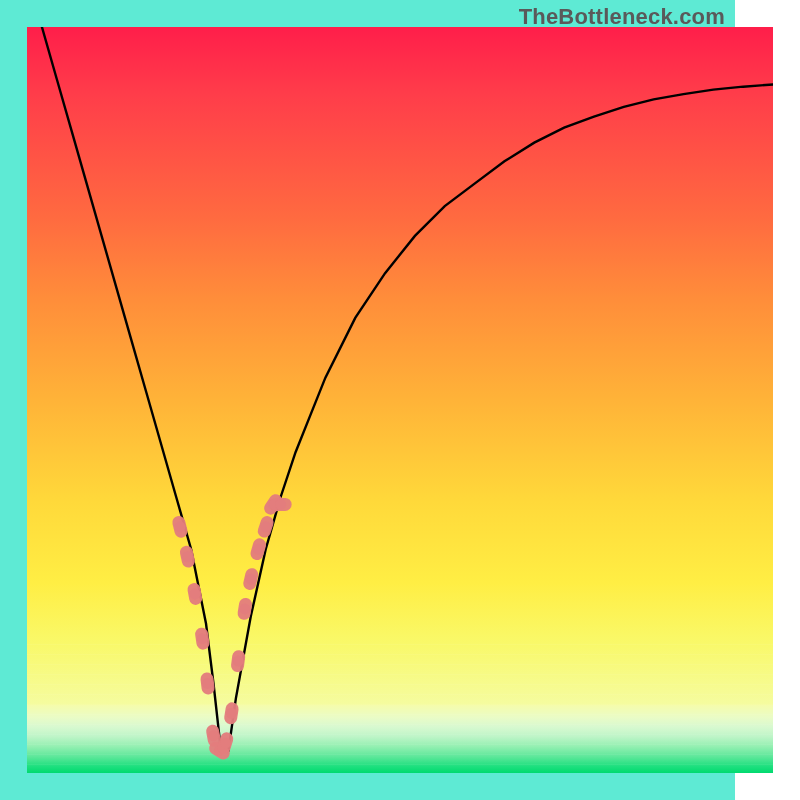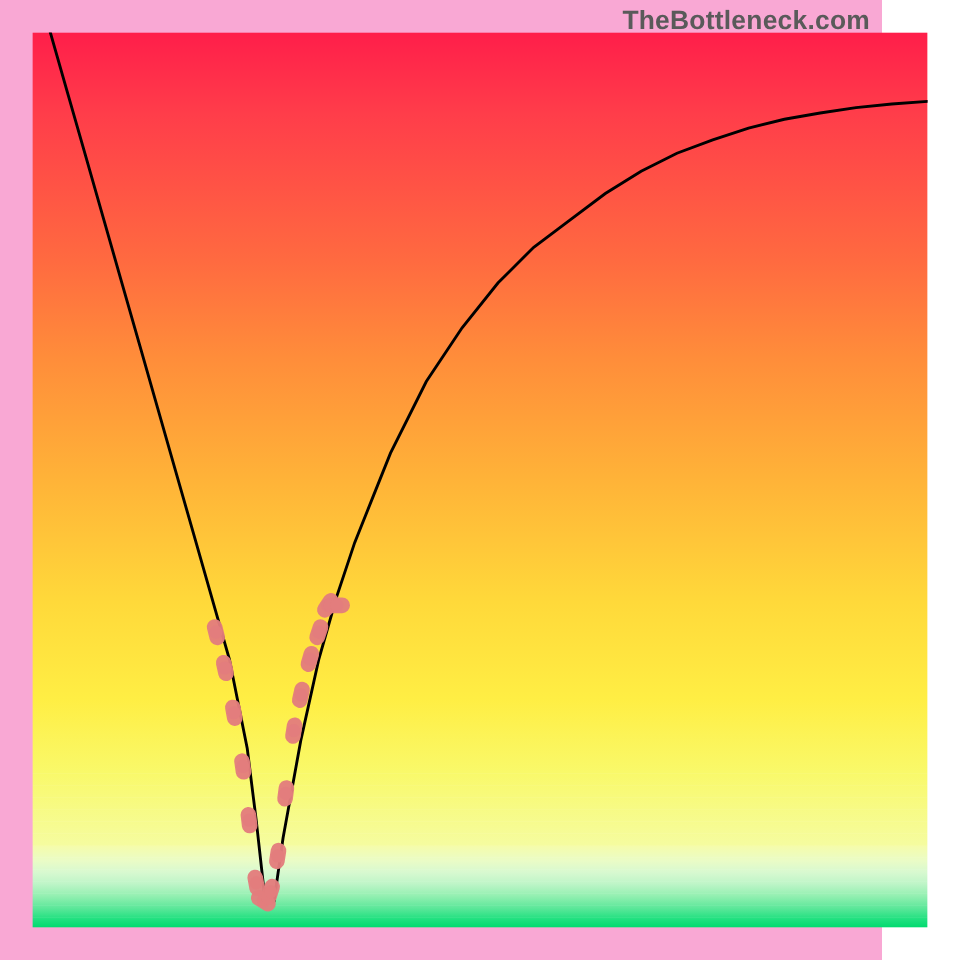--- a/index.html
+++ b/index.html
@@ -7,21 +7,21 @@
     padding: 0;
     width: 800px;
     height: 800px;
     overflow: hidden;
     font-family: Arial, Helvetica, sans-serif;
   }
   .frame {
     position: relative;
     width: 735px;
     height: 800px;
-    background: #f9a8d4;
+    background: #5eead4;
   }
   .watermark {
     position: absolute;
     top: 4px;
     right: 10px;
     color: #5a5a5a;
     font-size: 22px;
     font-weight: 600;
     letter-spacing: 0.2px;
     z-index: 30;

